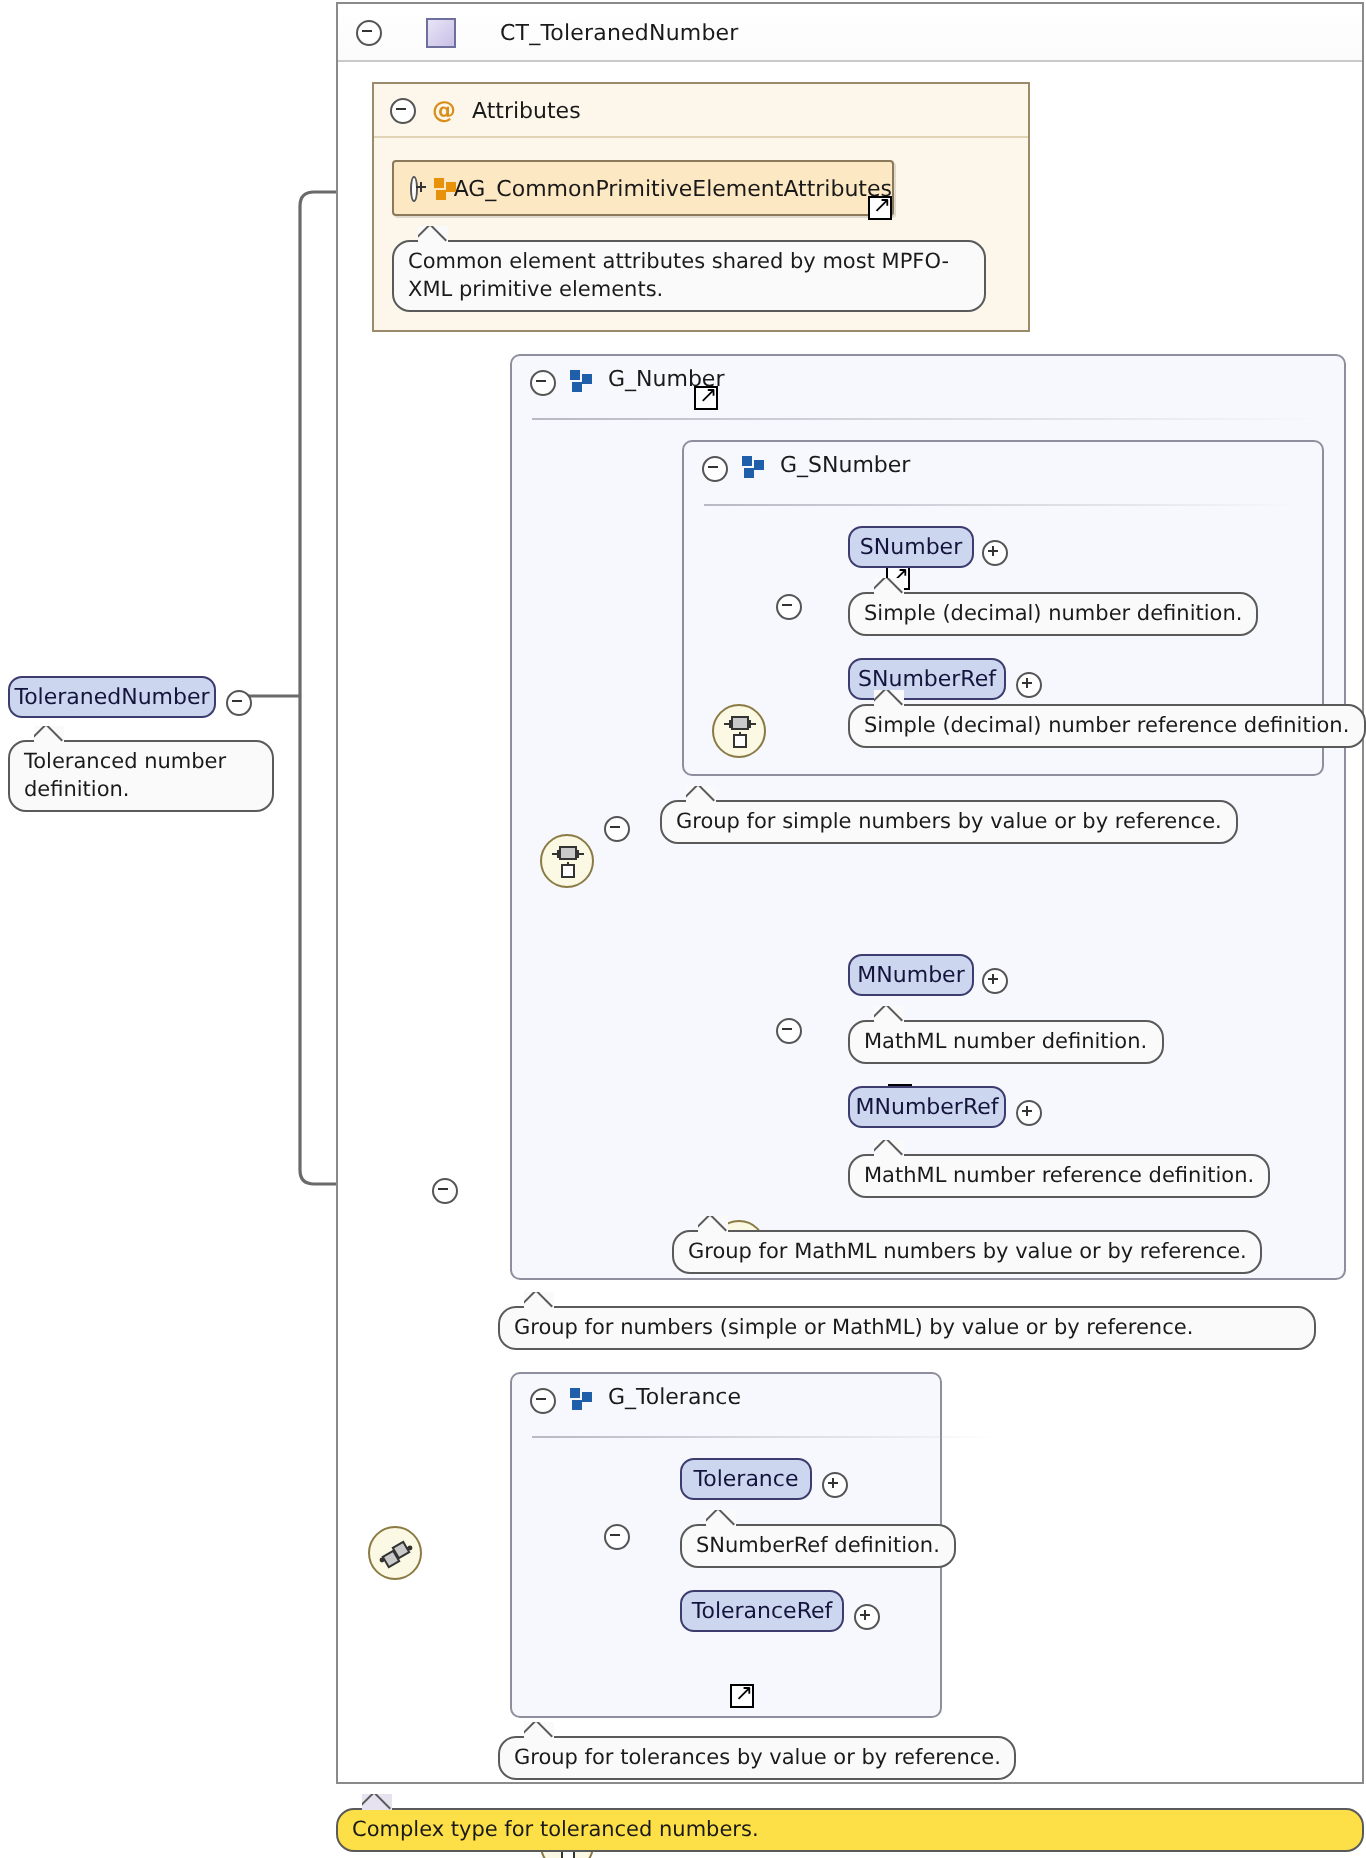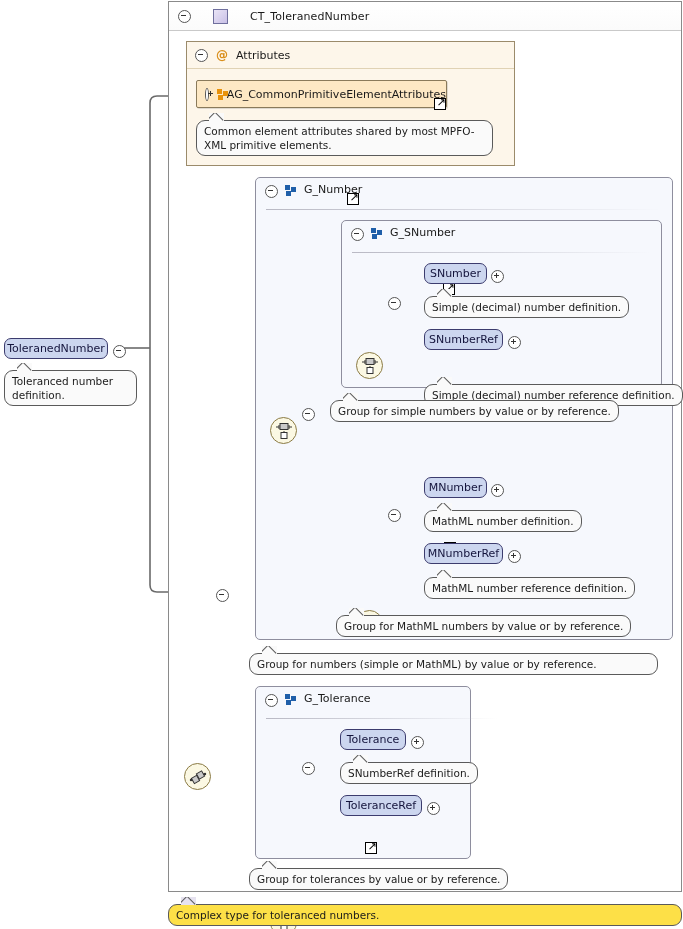--- a/index.html
+++ b/index.html
@@ -284,21 +284,21 @@
     <span>Simple (decimal) number definition.</span>
   </div>
 
   
   <div class="abs elem" style="left:424px;top:329px;width:79px;height:21px;">
     <span>SNumberRef</span>
   </div>
   <div class="abs" style="left:508px;top:334px;">
     <span class="tog plus"></span>
   </div>
-  <div class="abs doc" style="left:424px;top:352px;margin-top:32px;">
+  <div class="abs doc" style="left:424px;top:352px;">
     <span class="notch" style="background:#fafafa;"></span>
     <span>Simple (decimal) number reference definition.</span>
   </div>
 
   
   <div class="abs doc" style="left:330px;top:400px;">
     <span class="notch" style="background:#fafafa;"></span>
     <span>Group for simple numbers by value or by reference.</span>
   </div>
 

